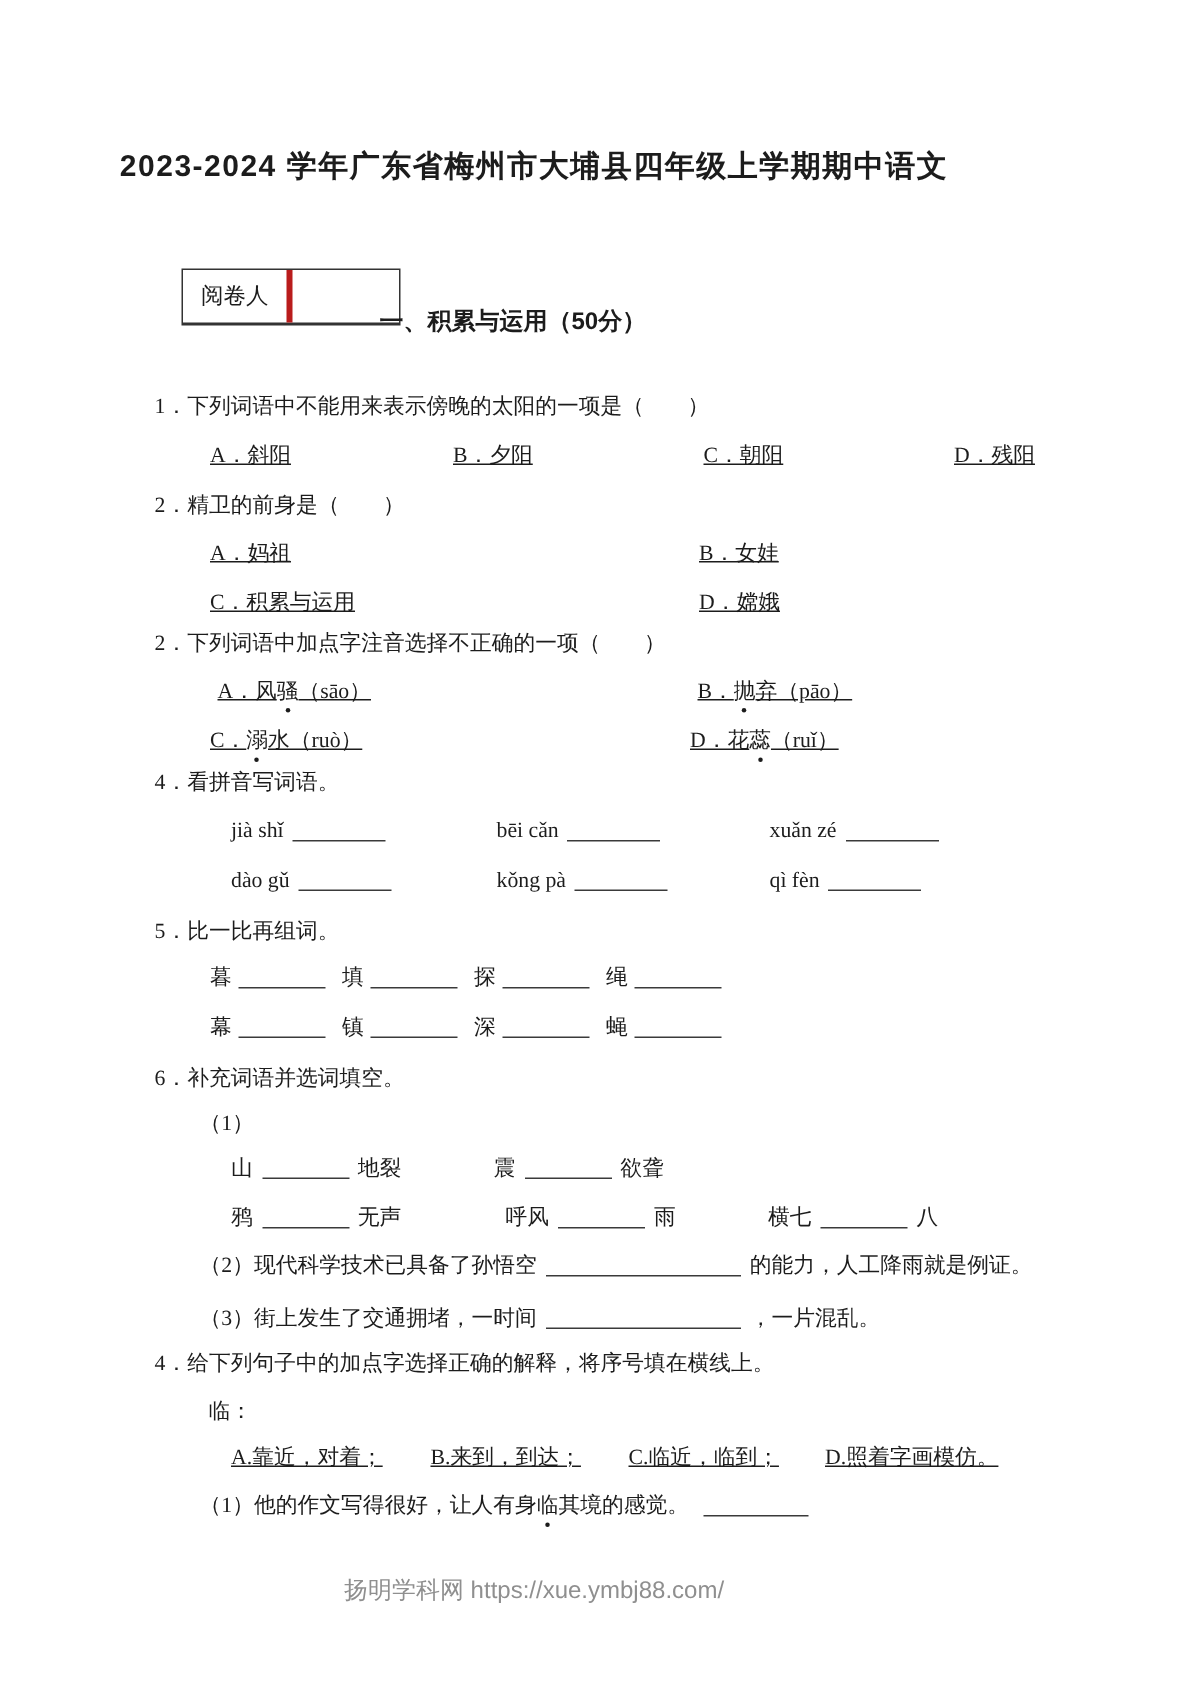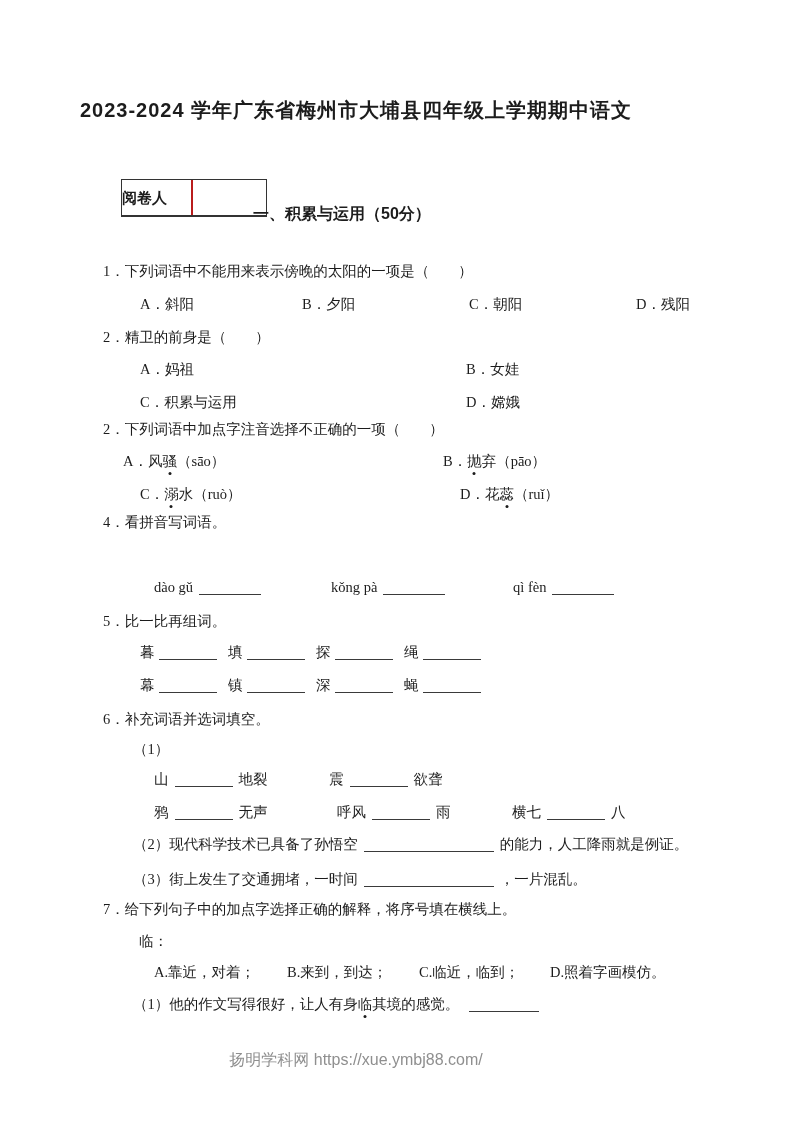--- a/index.html
+++ b/index.html
@@ -5,34 +5,34 @@
   html,body{margin:0;padding:0;background:#fff;}
   #page{
     position:relative;width:712px;height:1122px;background:#ffffff;
     font-family:"Liberation Serif","DejaVu Serif",serif;
     color:#1c1c1c;font-size:14.5px;overflow:hidden;
   }
   .hei{font-family:"Liberation Sans","DejaVu Sans",sans-serif;}
   .title{position:absolute;left:0;width:100%;text-align:center;font-weight:700;font-size:20px;letter-spacing:1px;}
   .l{position:absolute;left:103px;white-space:nowrap;line-height:20px;}
   .row{display:flex;}
-  .opt{display:inline-block;}
+  .opt{display:inline-block;text-decoration:underline;}
   .blank{display:inline-block;border-bottom:1px solid #3a3a3a;height:15px;vertical-align:-3px;}
   .w58{width:58px;}
   .w62{width:62px;}
   .dotchar{position:relative;display:inline-block;}
   .dotchar::after{
     content:"";position:absolute;left:50%;bottom:-4px;transform:translateX(-50%);
     width:3px;height:3px;border-radius:50%;background:#1c1c1c;
   }
   
   .score-table{position:absolute;left:121px;top:179px;width:144px;border:1px solid #333;}
   .st-row{display:flex;height:35px;}
   .st-row:first-child{border-bottom:1px solid #333;}
-  .st-label{width:69px;border-right:2px solid #b91c1c;line-height:35px;font-weight:700;font-size:15px;}
+  .st-label{width:69px;border-right:4px solid #b91c1c;text-align:center;line-height:35px;font-weight:400;font-size:15px;}
   .st-value{flex:1;}
   .section-heading{position:absolute;left:253px;top:204px;font-weight:700;font-size:16px;}
   .footer{position:absolute;left:0;top:1050px;width:100%;text-align:center;color:#8f8f8f;font-size:16px;}
   .item{display:inline-block;white-space:nowrap;}
   .gapL{margin-left:6px;}
   .gapR{margin-right:6px;}
 </style>
 </head>
 <body>
 
@@ -61,30 +61,35 @@
   <div class="l row" style="top:359px;left:140px">
     <span class="opt" style="width:326px">A．妈祖</span>
     <span class="opt">B．女娃</span>
   </div>
   <div class="l row" style="top:392px;left:140px">
     <span class="opt" style="width:326px">C．积累与运用</span>
     <span class="opt">D．嫦娥</span>
   </div>
 
   <div class="l" style="top:419px">2．下列词语中加点字注音选择不正确的一项（　　）</div>
-  <div class="l row" style="top:451px;left:123px">
+  <div class="l row" style="top:451px;left:145px">
     <span class="opt" style="width:320px"><span>A．风</span><span class="dotchar">骚</span><span>（sāo）</span></span>
     <span class="opt"><span>B．</span><span class="dotchar">抛</span><span>弃（pāo）</span></span>
   </div>
   <div class="l row" style="top:484px;left:140px">
     <span class="opt" style="width:320px"><span>C．</span><span class="dotchar">溺</span><span>水（ruò）</span></span>
     <span class="opt"><span>D．花</span><span class="dotchar">蕊</span><span>（ruǐ）</span></span>
   </div>
 
   <div class="l" style="top:512px">4．看拼音写词语。</div>
+  <div class="l row" style="top:544px;left:154px">
+    <span class="item" style="width:177px"><span>jià shǐ</span><span class="blank w62 gapL"></span></span>
+    <span class="item" style="width:182px"><span>bēi cǎn</span><span class="blank w62 gapL"></span></span>
+    <span class="item"><span>xuǎn zé</span><span class="blank w62 gapL"></span></span>
+  </div>
   <div class="l row" style="top:577px;left:154px">
     <span class="item" style="width:177px"><span>dào gǔ</span><span class="blank w62 gapL"></span></span>
     <span class="item" style="width:182px"><span>kǒng pà</span><span class="blank w62 gapL"></span></span>
     <span class="item"><span>qì fèn</span><span class="blank w62 gapL"></span></span>
   </div>
 
   <div class="l" style="top:611px">5．比一比再组词。</div>
   <div class="l row" style="top:642px;left:140px">
     <span class="item" style="width:88px"><span>暮</span><span class="blank w58" style="margin-left:4px"></span></span>
     <span class="item" style="width:88px"><span>填</span><span class="blank w58" style="margin-left:4px"></span></span>
@@ -105,21 +110,21 @@
     <span class="item"><span>震</span><span class="blank w58 gapL gapR"></span><span>欲聋</span></span>
   </div>
   <div class="l row" style="top:802px;left:154px">
     <span class="item" style="width:183px"><span>鸦</span><span class="blank w58 gapL gapR"></span><span>无声</span></span>
     <span class="item" style="width:175px"><span>呼风</span><span class="blank w58 gapL gapR"></span><span>雨</span></span>
     <span class="item"><span>横七</span><span class="blank w58 gapL gapR"></span><span>八</span></span>
   </div>
   <div class="l" style="top:834px;left:133px"><span>（2）现代科学技术已具备了孙悟空</span><span class="blank" style="width:130px;margin:0 6px"></span><span>的能力，人工降雨就是例证。</span></div>
   <div class="l" style="top:869px;left:133px"><span>（3）街上发生了交通拥堵，一时间</span><span class="blank" style="width:130px;margin:0 6px"></span><span>，一片混乱。</span></div>
 
-  <div class="l" style="top:899px">7．给下列句子中的加点字选择正确的解释，将序号填在横线上。</div>
+  <div class="l" style="top:899px">4．给下列句子中的加点字选择正确的解释，将序号填在横线上。</div>
   <div class="l" style="top:931px;left:139px">临：</div>
   <div class="l row" style="top:962px;left:154px">
     <span class="opt" style="width:133px">A.靠近，对着；</span>
     <span class="opt" style="width:132px">B.来到，到达；</span>
     <span class="opt" style="width:131px">C.临近，临到；</span>
     <span class="opt">D.照着字画模仿。</span>
   </div>
   <div class="l" style="top:994px;left:133px"><span>（1）他的作文写得很好，让人有身</span><span class="dotchar">临</span><span>其境的感觉。</span><span class="blank" style="width:70px;margin-left:10px"></span></div>
 
   <div class="footer hei">

